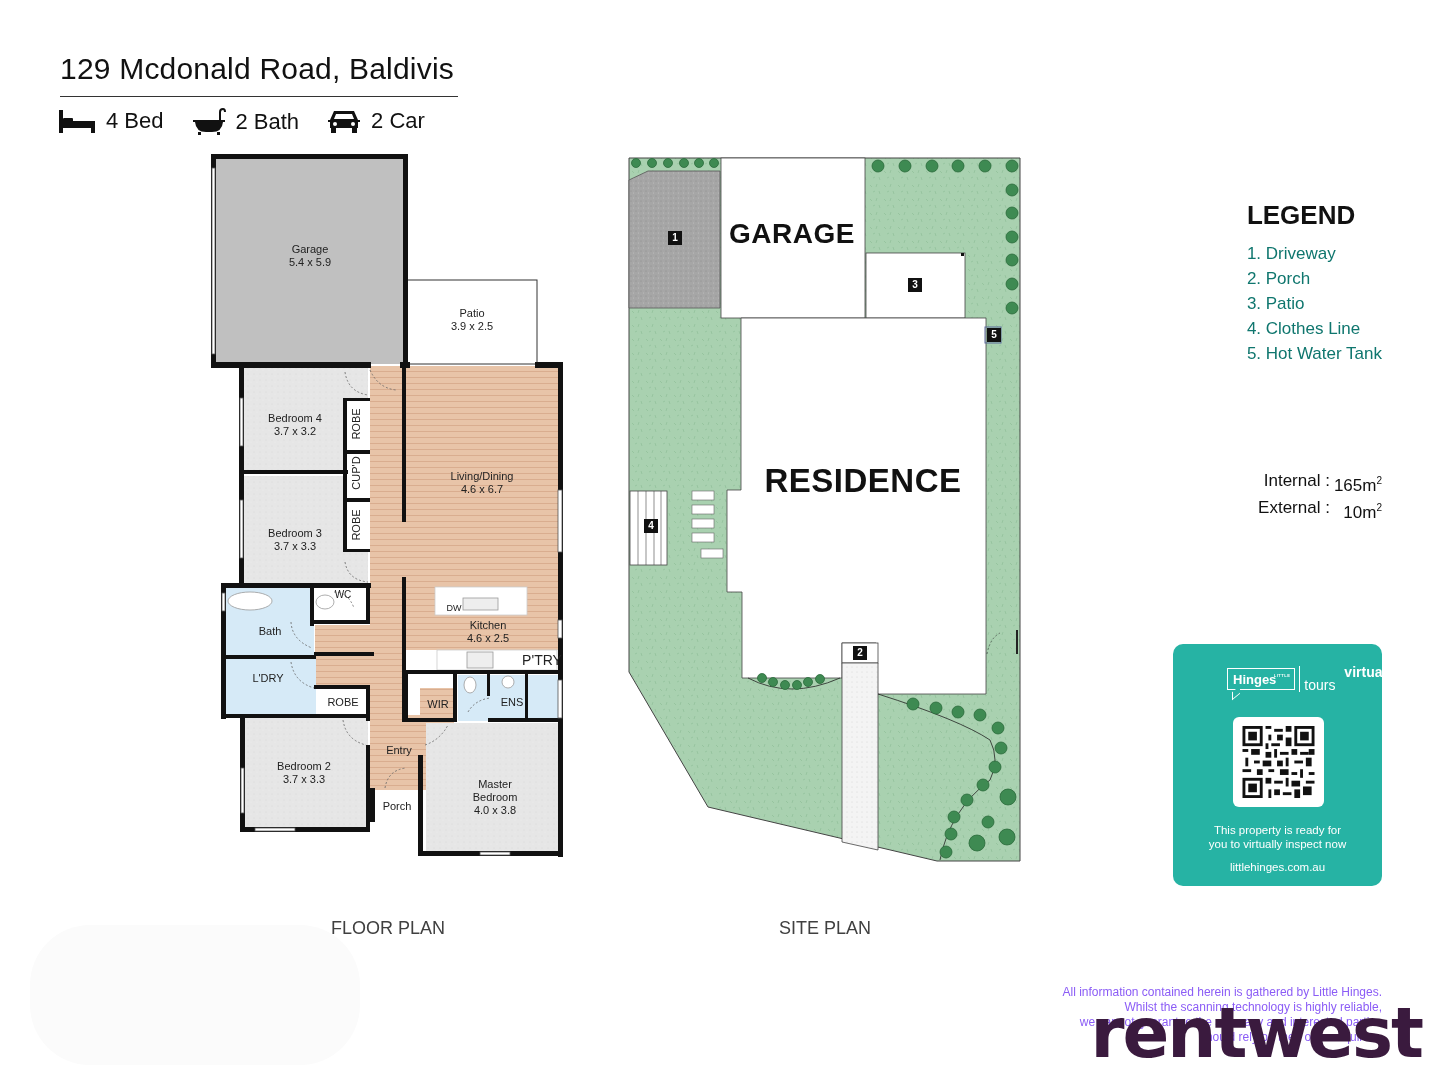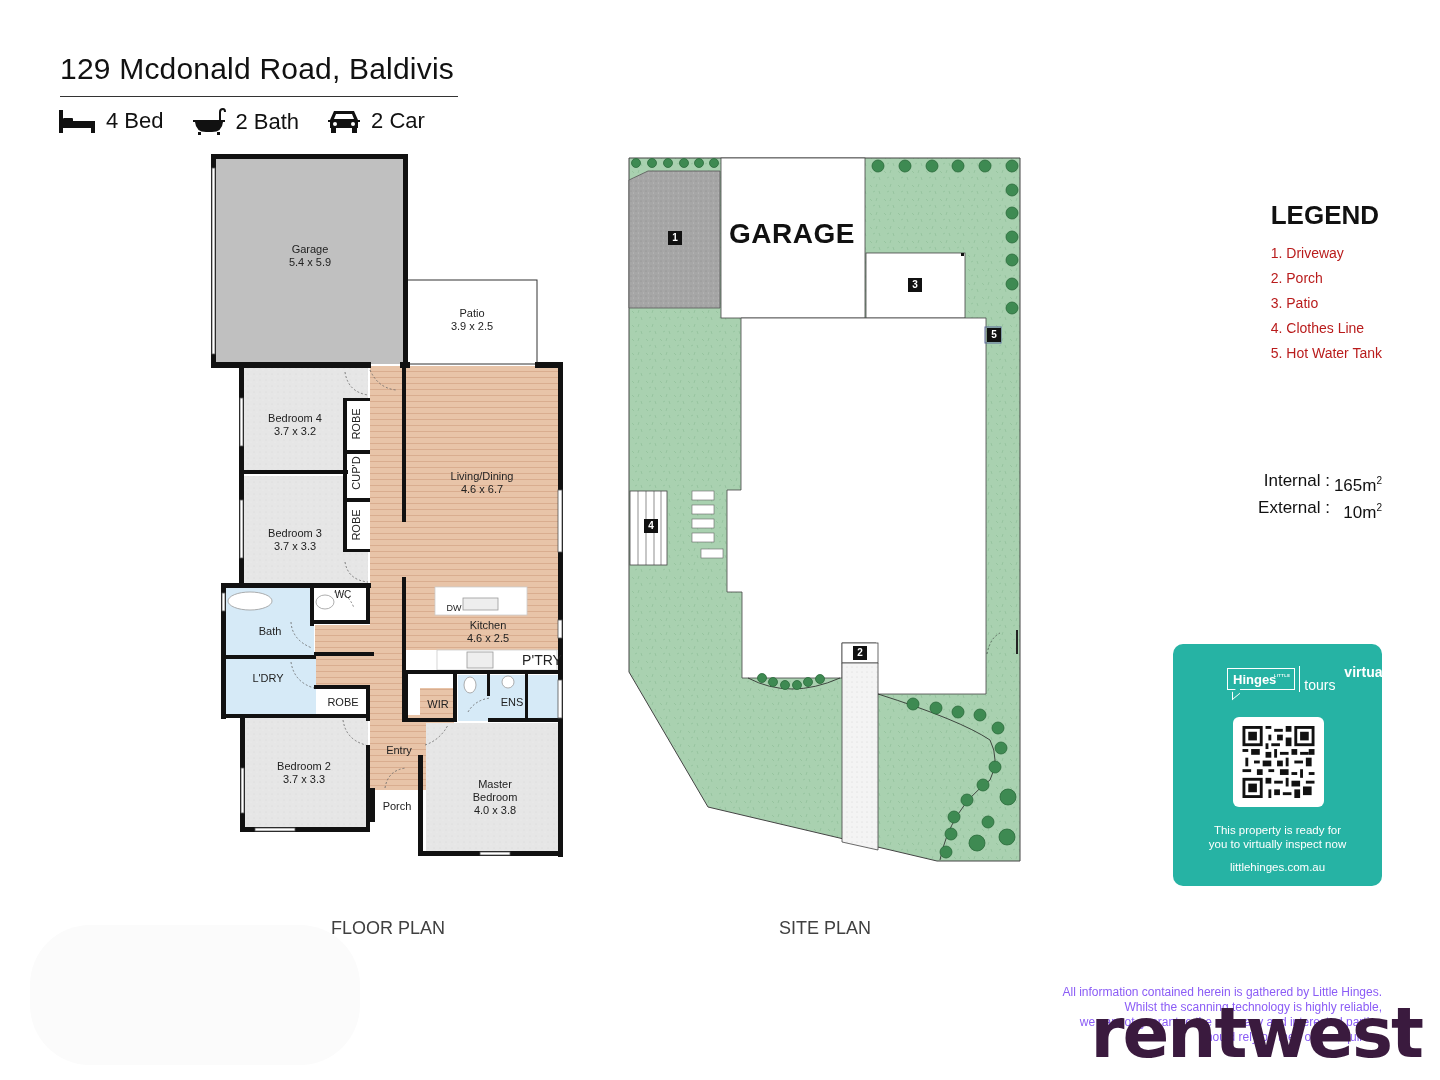--- a/index.html
+++ b/index.html
@@ -22,21 +22,21 @@
   
   .siteplan { left: 625px; top: 152px; width: 400px; height: 715px; }
   .marker { position: absolute; width: 14px; height: 14px; background: #111; color: #fff; font-size: 10px; font-weight: bold; text-align: center; line-height: 14px; transform: translate(-50%, -50%); }
   .big-label { position: absolute; font-weight: bold; color: #111; white-space: nowrap; transform: translate(-50%, -50%); letter-spacing: 0.5px; }
 
   .caption { font-size: 18px; color: #404040; white-space: nowrap; transform: translateX(-50%); }
 
   
   .legend { right: 58px; top: 200px; text-align: left; margin-left: 36px; }
   .legend-title { font-size: 26px; font-weight: bold; color: #111; margin-bottom: 10px; }
-  .legend-item { font-size: 14px; color: #b91c1c; line-height: 25px; }
+  .legend-item { font-size: 17px; color: #0f766e; line-height: 25px; }
 
   .area { right: 58px; top: 470px; text-align: right; font-size: 17px; line-height: 22px; color: #111; }
   .area-row { display: flex; justify-content: flex-end; gap: 4px; }
   .area-row sup { font-size: 10px; vertical-align: super; }
 
   
   .tour-card { left: 1173px; top: 644px; width: 209px; height: 242px; background: #26b3a4; border-radius: 10px; color: #fff; text-align: center; }
   .tour-logo { position: absolute; left: 54px; top: 22px; display: flex; align-items: center; gap: 4px; }
   .hinges-box { border: 1.5px solid #fff; padding: 4px 18px 2px 5px; font-size: 13px; font-weight: bold; position: relative; line-height: 14px; }
   .hinges-box .little { position: absolute; top: 0px; right: 4px; font-size: 4px; letter-spacing: 0.5px; }
@@ -360,20 +360,21 @@
         <circle cx="946" cy="852" r="6"></circle>
     </g>
 
     <path d="M987 654 Q990 638 1000 633" fill="none" stroke="#333" stroke-width="0.6" stroke-dasharray="2 2"></path>
     <rect x="1016" y="630" width="2" height="24" fill="#222"></rect>
 
     <rect x="985" y="327" width="16" height="16" fill="none" stroke="#5a6a9a" stroke-width="1"></rect>
   </svg>
 
   <div class="big-label" style="left:167px;top:82px;font-size:28px;">GARAGE</div>
+  <div class="big-label" style="left:238px;top:329px;font-size:33px;">RESIDENCE</div>
   <div class="marker" style="left:50px;top:86px;">1</div>
   <div class="marker" style="left:235px;top:501px;">2</div>
   <div class="marker" style="left:290px;top:133px;">3</div>
   <div class="marker" style="left:26px;top:374px;">4</div>
   <div class="marker" style="left:369px;top:183px;">5</div>
 </div>
 <div class="abs caption" style="left:825px;top:918px;">SITE PLAN</div>
 
 <div class="abs legend">
   <div class="legend-title">LEGEND</div>

